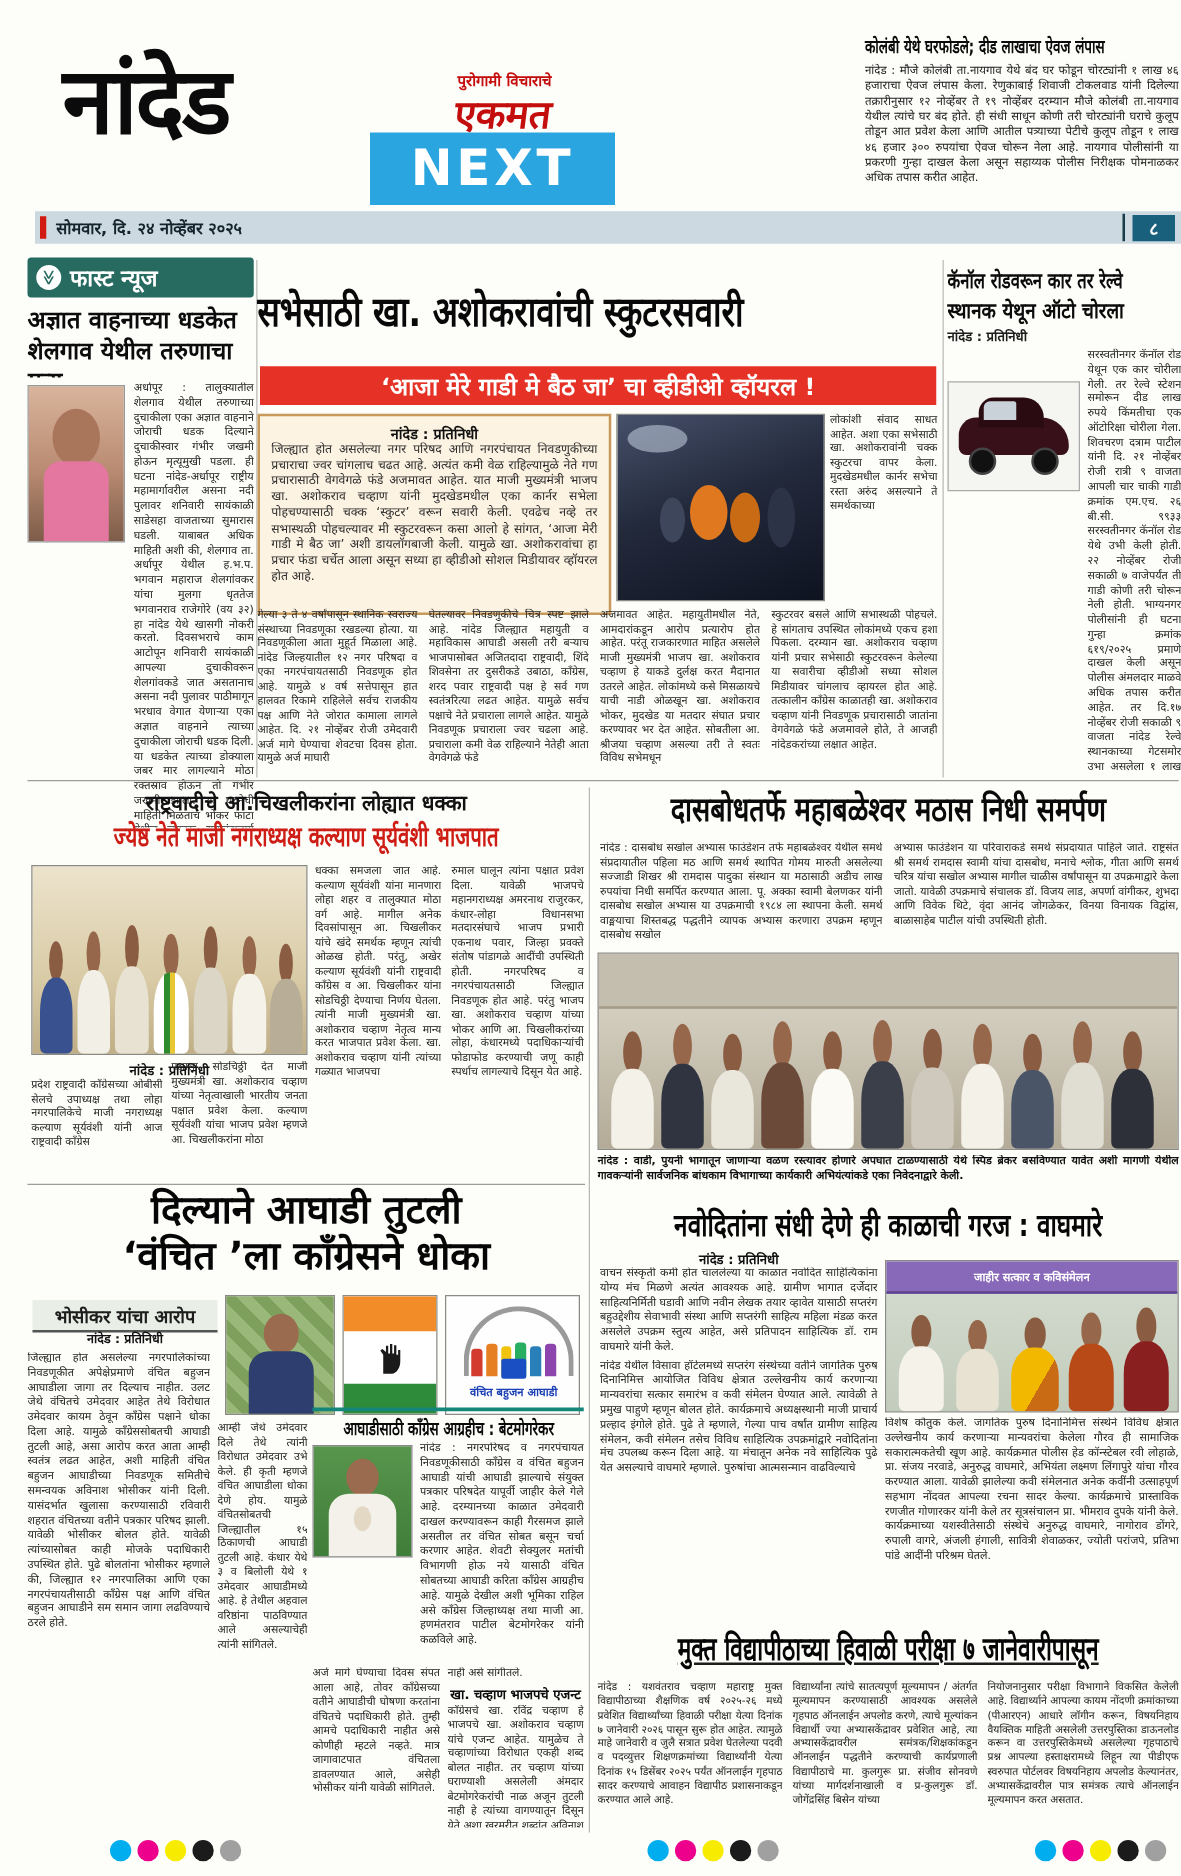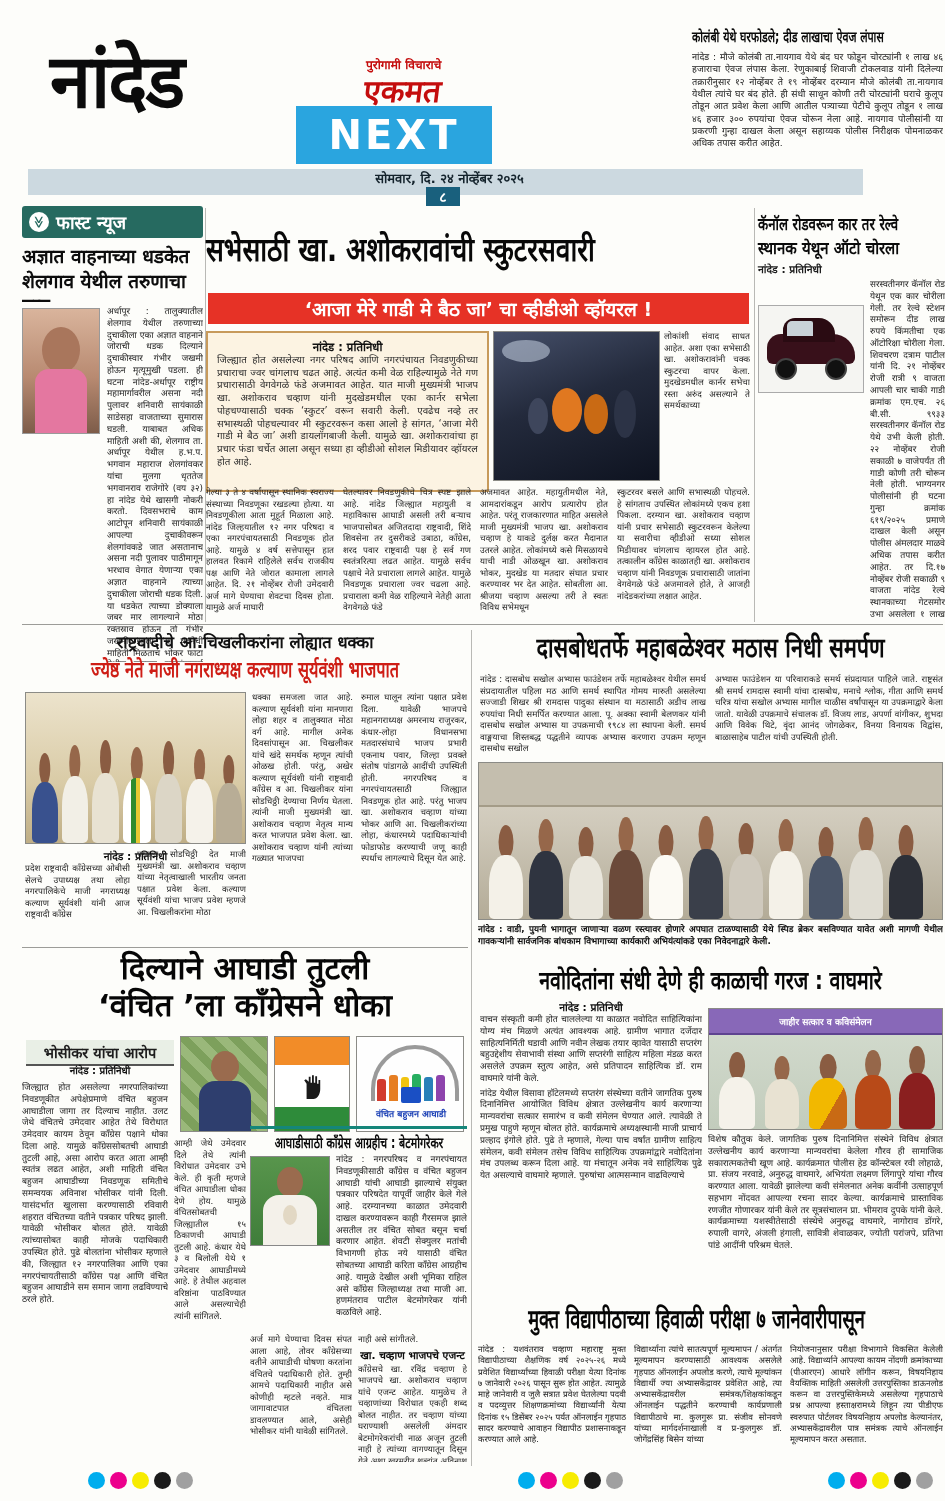--- a/index.html
+++ b/index.html
@@ -50,21 +50,21 @@
   <div class="abs" style="left:364px;top:69px;font-size:31px;font-weight:800;color:#c40d0d;transform:skewX(-7deg);">एकमत</div>
   <div class="abs next-box" style="left:296px;top:106px;width:196px;height:58px;font-size:40px;">NEXT</div>
 
   <div class="abs" style="left:692px;top:26px;width:251px;">
     <div style="height:22px;overflow:visible;white-space:nowrap;">
       <span style="display:inline-block;font-size:15px;font-weight:800;color:#0b0b0b;transform:scaleX(0.72);transform-origin:left center;">कोलंबी येथे घरफोडले; दीड लाखाचा ऐवज लंपास</span>
     </div>
     <div class="bodytxt just" style="font-size:9.2px;height:118px;margin-top:3px;">नांदेड : मौजे कोलंबी ता.नायगाव येथे बंद घर फोडून चोरट्यांनी १ लाख ४६ हजाराचा ऐवज लंपास केला. रेणुकाबाई शिवाजी टोकलवाड यांनी दिलेल्या तक्रारीनुसार १२ नोव्हेंबर ते १९ नोव्हेंबर दरम्यान मौजे कोलंबी ता.नायगाव येथील त्यांचे घर बंद होते. ही संधी साधून कोणी तरी चोरट्यांनी घराचे कुलूप तोडून आत प्रवेश केला आणि आतील पत्र्याच्या पेटीचे कुलूप तोडून १ लाख ४६ हजार ३०० रुपयांचा ऐवज चोरून नेला आहे. नायगाव पोलीसांनी या प्रकरणी गुन्हा दाखल केला असून सहाय्यक पोलीस निरीक्षक पोमनाळकर अधिक तपास करीत आहेत.</div>
   </div>
 
-  <div class="abs datebar" style="left:28px;top:169px;width:835px;height:26px;flex-direction:column;">
+  <div class="abs datebar" style="left:28px;top:169px;width:917px;height:26px;">
     <div style="width:5px;height:18px;background:#d11a12;margin-left:4px;"></div>
     <div style="font-size:13px;font-weight:bold;color:#14232c;margin-left:8px;flex:1;">सोमवार, दि. २४ नोव्हेंबर २०२५</div>
     <div style="width:2px;height:22px;background:#1a3b4a;margin-right:6px;"></div>
     <div class="page-num" style="width:34px;height:21px;font-size:14px;margin-right:5px;">८</div>
   </div>
 
   <div class="abs" style="left:22px;top:206px;width:181px;">
     <div class="fn-head" style="height:32px;font-size:18px;">
       <span class="fn-ico">
           <span>≫</span>
@@ -322,21 +322,21 @@
         <span class="h" style="background:#96674a;"></span>
         <span class="t" style="background:#b84a18;"></span>
       </div>
     <div class="fig" style="left:190px;bottom:0;width:36px;height:88px;">
         <span class="h" style="background:#8a5c42;"></span>
         <span class="t" style="background:#8a1f1f;"></span>
       </div>
   </div>
   <div class="abs bodytxt just" style="left:708px;top:1134px;width:235px;height:162px;font-size:8.8px;">विशेष कौतुक केले. जागतिक पुरुष दिनानिमित्त संस्थेने विविध क्षेत्रात उल्लेखनीय कार्य करणाऱ्या मान्यवरांचा केलेला गौरव ही सामाजिक सकारात्मकतेची खूण आहे. कार्यक्रमात पोलीस हेड कॉन्स्टेबल रवी लोहाळे, प्रा. संजय नरवाडे, अनुरुद्ध वाघमारे, अभियंता लक्ष्मण लिंगापुरे यांचा गौरव करण्यात आला. यावेळी झालेल्या कवी संमेलनात अनेक कवींनी उत्साहपूर्ण सहभाग नोंदवत आपल्या रचना सादर केल्या. कार्यक्रमाचे प्रास्ताविक रणजीत गोणारकर यांनी केले तर सूत्रसंचालन प्रा. भीमराव दुपके यांनी केले. कार्यक्रमाच्या यशस्वीतेसाठी संस्थेचे अनुरुद्ध वाघमारे, नागोराव डोंगरे, रुपाली वागरे, अंजली हंगाली, सावित्री शेवाळकर, ज्योती परांजपे, प्रतिभा पांडे आदींनी परिश्रम घेतले.</div>
 
-  <div class="abs scale-wrap" style="left:464px;top:1300px;width:465px;height:38px;">
+  <div class="abs scale-wrap" style="left:478px;top:1300px;width:465px;height:38px;text-decoration:underline;">
     <span style="display:inline-block;font-size:26px;font-weight:800;color:#060606;transform:scaleX(0.7);">मुक्त विद्यापीठाच्या हिवाळी परीक्षा ७ जानेवारीपासून</span>
   </div>
   <div class="abs bodytxt just" style="left:478px;top:1344px;width:148px;height:118px;font-size:8.4px;">नांदेड : यशवंतराव चव्हाण महाराष्ट्र मुक्त विद्यापीठाच्या शैक्षणिक वर्ष २०२५-२६ मध्ये प्रवेशित विद्यार्थ्यांच्या हिवाळी परीक्षा येत्या दिनांक ७ जानेवारी २०२६ पासून सुरू होत आहेत. त्यामुळे माहे जानेवारी व जुलै सत्रात प्रवेश घेतलेल्या पदवी व पदव्युत्तर शिक्षणक्रमांच्या विद्यार्थ्यांनी येत्या दिनांक १५ डिसेंबर २०२५ पर्यंत ऑनलाईन गृहपाठ सादर करण्याचे आवाहन विद्यापीठ प्रशासनाकडून करण्यात आले आहे.</div>
   <div class="abs bodytxt just" style="left:634px;top:1344px;width:148px;height:118px;font-size:8.4px;">विद्यार्थ्यांना त्यांचे सातत्यपूर्ण मूल्यमापन / अंतर्गत मूल्यमापन करण्यासाठी आवश्यक असलेले गृहपाठ ऑनलाईन अपलोड करणे, त्याचे मूल्यांकन विद्यार्थी ज्या अभ्यासकेंद्रावर प्रवेशित आहे, त्या अभ्यासकेंद्रावरील समंत्रक/शिक्षकांकडून ऑनलाईन पद्धतीने करण्याची कार्यप्रणाली विद्यापीठाचे मा. कुलगुरू प्रा. संजीव सोनवणे यांच्या मार्गदर्शनाखाली व प्र-कुलगुरू डॉ. जोगेंद्रसिंह बिसेन यांच्या</div>
   <div class="abs bodytxt just" style="left:790px;top:1344px;width:153px;height:118px;font-size:8.4px;">नियोजनानुसार परीक्षा विभागाने विकसित केलेली आहे. विद्यार्थ्याने आपल्या कायम नोंदणी क्रमांकाच्या (पीआरएन) आधारे लॉगीन करून, विषयनिहाय वैयक्तिक माहिती असलेली उत्तरपुस्तिका डाऊनलोड करून वा उत्तरपुस्तिकेमध्ये असलेल्या गृहपाठाचे प्रश्न आपल्या हस्ताक्षरामध्ये लिहून त्या पीडीएफ स्वरुपात पोर्टलवर विषयनिहाय अपलोड केल्यानंतर, अभ्यासकेंद्रावरील पात्र समंत्रक त्याचे ऑनलाईन मूल्यमापन करत असतात.</div>
 
   <div class="abs" style="left:88px;top:1472px;"><span class="dot" style="background: rgb(0, 173, 238);"></span><span class="dot" style="background: rgb(236, 0, 140);"></span><span class="dot" style="background: rgb(247, 236, 0);"></span><span class="dot" style="background: rgb(27, 27, 27);"></span><span class="dot" style="background: rgb(160, 160, 160);"></span></div>
   <div class="abs" style="left:518px;top:1472px;"><span class="dot" style="background: rgb(0, 173, 238);"></span><span class="dot" style="background: rgb(236, 0, 140);"></span><span class="dot" style="background: rgb(247, 236, 0);"></span><span class="dot" style="background: rgb(27, 27, 27);"></span><span class="dot" style="background: rgb(160, 160, 160);"></span></div>
   <div class="abs" style="left:828px;top:1472px;"><span class="dot" style="background: rgb(0, 173, 238);"></span><span class="dot" style="background: rgb(236, 0, 140);"></span><span class="dot" style="background: rgb(247, 236, 0);"></span><span class="dot" style="background: rgb(27, 27, 27);"></span><span class="dot" style="background: rgb(160, 160, 160);"></span></div>
 

